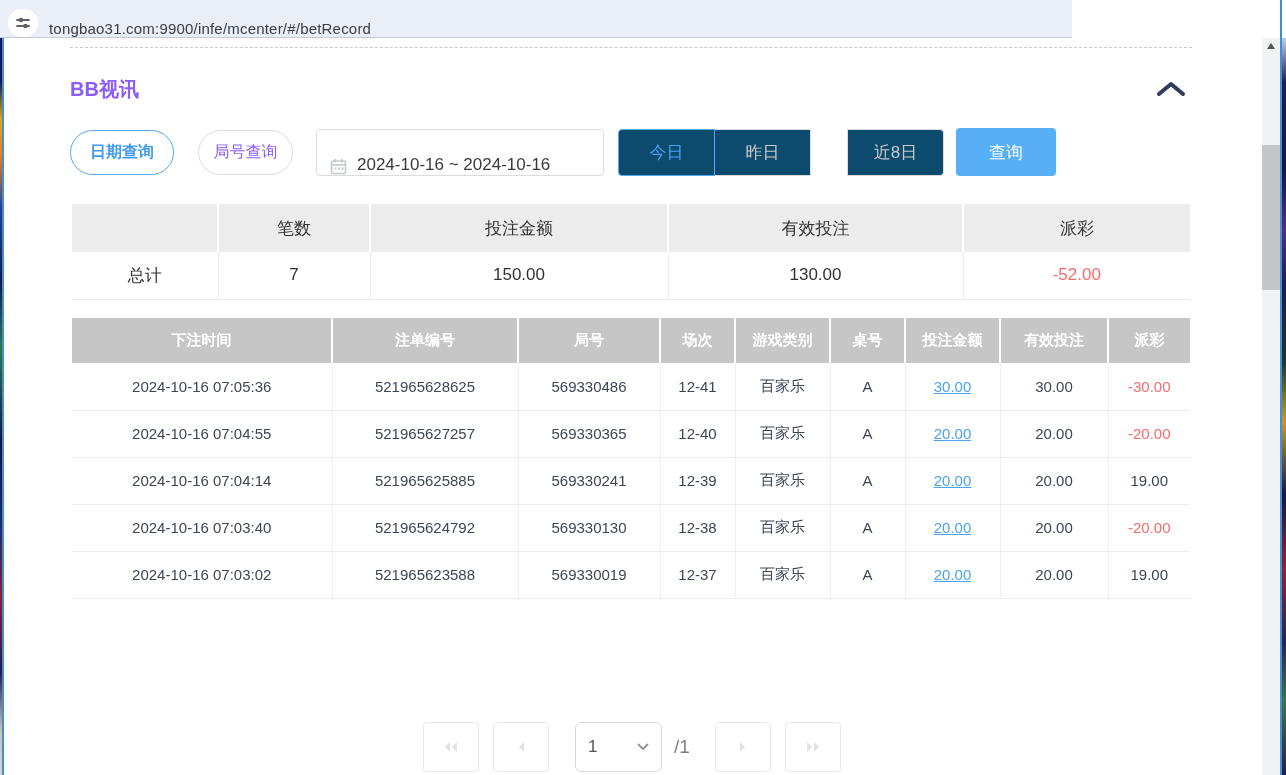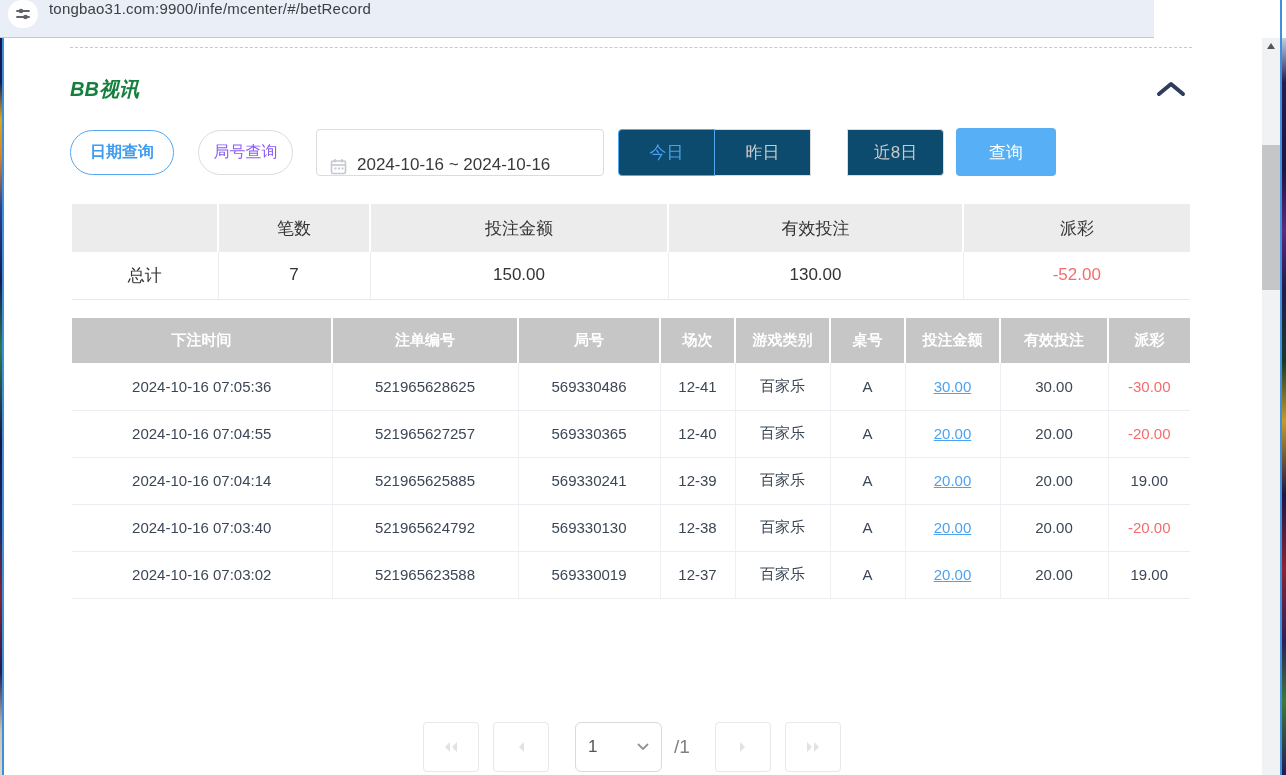--- a/index.html
+++ b/index.html
@@ -1,22 +1,22 @@
 <!DOCTYPE html>
 <html><head>
 <meta charset="utf-8">
 <style>
   * { margin:0; padding:0; box-sizing:border-box; }
   html,body { background:#fff; }
   body { font-family:"Liberation Sans","DejaVu Sans",sans-serif; }
   .screen { position:relative; width:1286px; height:775px; background:#fff; overflow:hidden; }
 
   
-  .address-bar { position:absolute; top:0; left:0; width:1154px; height:38px;
-    background:#e9eef7; border-bottom:1px solid #c2cad6; display:flex; align-items:flex-start; z-index:6; }
+  .address-bar { position:absolute; top:0; left:0; width:1072px; height:38px;
+    background:#e9eef7; border-bottom:1px solid #c2cad6; display:flex; align-items:flex-end; z-index:6; }
   .site-pill { width:30px; height:28px; margin-left:8px; background:#fff; border-radius:14px;
     display:flex; align-items:center; justify-content:center; cursor:pointer; }
   .url-text { margin-left:11px; font-size:15px; color:#3b4046; letter-spacing:.2px; }
 
   
   .edge-strip-left { position:absolute; left:0; top:38px; bottom:0; width:2px; z-index:5;
     background:linear-gradient(#1a1450 0%, #131d55 6%, #d9a81f 11%, #e08223 16%, #28408f 23%,
       #121a4e 33%, #2c7a4a 42%, #171242 55%, #1b2b66 66%, #871f31 76%, #221a4e 86%, #c9c3b6 94%, #d9d6cf 100%); }
   .edge-line-left { position:absolute; left:2px; top:38px; bottom:0; width:2px; background:#3f90d8; z-index:5; }
   .edge-strip-right { position:absolute; right:0; top:38px; bottom:0; width:4px; z-index:5;
@@ -25,21 +25,21 @@
   .edge-line-right { position:absolute; right:4px; top:0; bottom:0; width:2px; background:#3f90d8; z-index:5; }
 
   
   .scrollbar { position:absolute; right:6px; top:38px; bottom:0; width:18px; background:#f1f2f3; z-index:6; }
   .sb-arrow-up { height:16px; display:flex; align-items:center; justify-content:center; cursor:pointer; }
   .sb-arrow-up .tri { width:0; height:0; border-left:4.5px solid transparent; border-right:4.5px solid transparent; border-bottom:6px solid #54575a; }
   .sb-thumb { position:absolute; left:0; top:107px; width:18px; height:145px; background:#c4c6c8; cursor:pointer; }
 
   
   .dashed-sep { position:absolute; left:70px; top:47px; width:1122px; border-top:1px dashed #c9c9c9; }
-  .page-title { position:absolute; left:70px; top:76px; font-size:20px; font-weight:bold; color:#15803d;font-style:italic; }
+  .page-title { position:absolute; left:70px; top:76px; font-size:20px; font-weight:bold; color:#8b5cf6; }
   .collapse-btn { position:absolute; left:1152px; top:77px; width:38px; height:24px; cursor:pointer;
     display:flex; align-items:center; justify-content:center; }
 
   
   .filter-row { position:absolute; left:70px; top:128px; display:flex; align-items:center; }
   .pill { height:45px; background:#fff; border-radius:23px; font-size:16px; cursor:pointer;
     display:flex; align-items:center; justify-content:center; }
   .pill-active { width:104px; border:1px solid #55a8f0; color:#3f9bef; font-weight:bold; }
   .pill-idle { width:95px; margin-left:24px; border:1px solid #dcdcdc; color:#8b5cf6; }
   .date-input { width:288px; height:47px; margin-left:23px; border:1px solid #dcdcdc; border-radius:4px;

